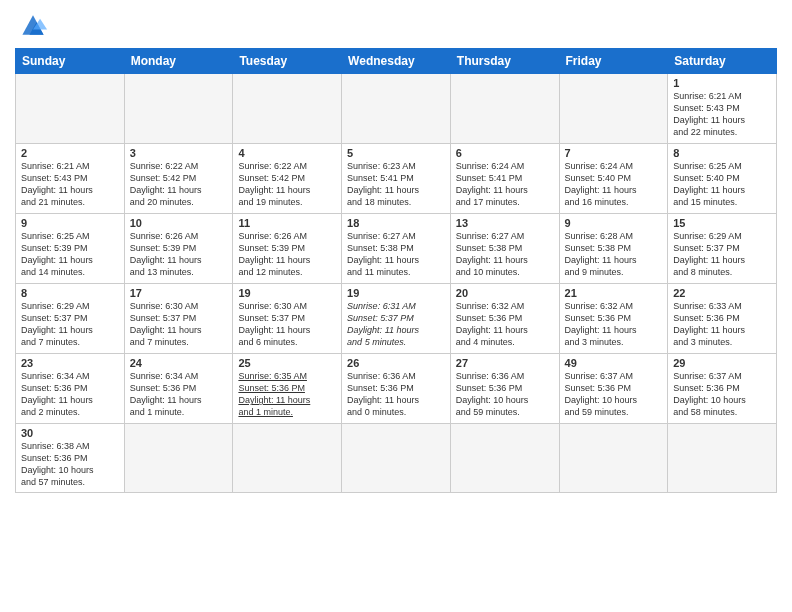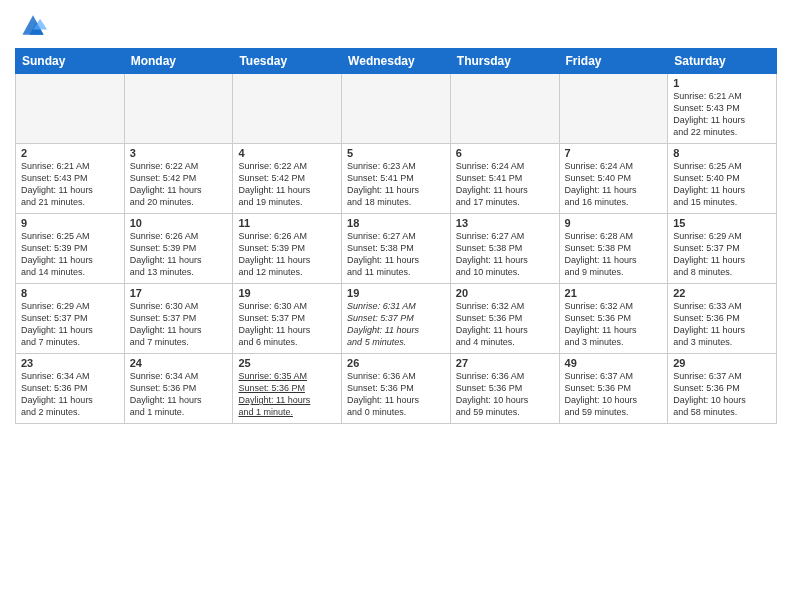--- a/index.html
+++ b/index.html
@@ -343,15 +343,30 @@
 and 59 minutes.</div>
           </td>
           <td>
             <span class="day-number">29</span>
             <div class="day-info" style="white-space: pre-line;">Sunrise: 6:37 AM
 Sunset: 5:36 PM
 Daylight: 10 hours
 and 58 minutes.</div>
           </td>
         </tr>
+        <tr class="last-row">
+          <td>
+            <span class="day-number">30</span>
+            <div class="day-info" style="white-space: pre-line;">Sunrise: 6:38 AM
+Sunset: 5:36 PM
+Daylight: 10 hours
+and 57 minutes.</div>
+          </td>
+          <td class="empty"></td>
+          <td class="empty"></td>
+          <td class="empty"></td>
+          <td class="empty"></td>
+          <td class="empty"></td>
+          <td class="empty"></td>
+        </tr>
       </tbody>
   </table>
 </div>
 
 </body></html>

